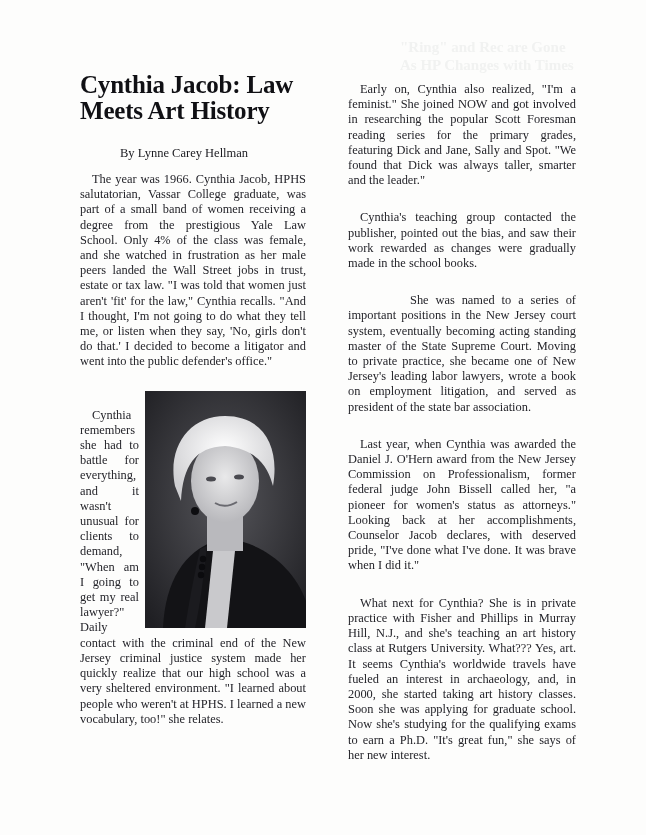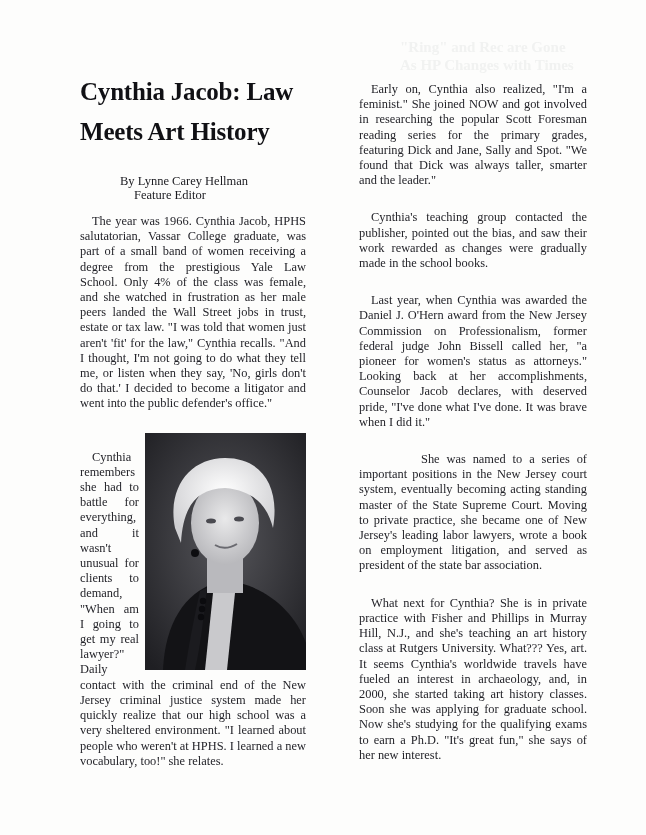--- a/index.html
+++ b/index.html
@@ -22,29 +22,29 @@
     color: #f1f2f1;
     pointer-events: none;
   }
   .col-left {
     position: absolute;
     left: 80px; top: 72px;
     width: 226px;
   }
   .col-right {
     position: absolute;
-    left: 359px; top: 82px;
+    left: 348px; top: 82px;
     width: 228px;
   }
   .headline {
     margin: 0;
     font-family: "Liberation Serif", serif;
     font-weight: bold;
     font-size: 25px;
-    line-height: 40px;
+    line-height: 26px;
     color: #101014;
     letter-spacing: -0.2px;
   }
   .byline {
     margin: 22px 0 0 0;
     padding-left: 40px;
     font-weight: normal;
     font-size: 12.5px;
     line-height: 14px;
     color: #1a1a1f;
@@ -81,21 +81,20 @@
 
 <div class="ghost">
   <div>"Ring" and Rec are Gone</div>
   <div>As HP Changes with Times</div>
 </div>
 
 <div class="col-left">
   <h1 class="headline">Cynthia Jacob:  Law Meets Art History</h1>
   <div class="byline">
     <span>By Lynne Carey Hellman</span>
-    <span class="role">Feature Editor</span>
   </div>
 
   <p class="body p1">The year was 1966.  Cynthia Jacob, HPHS salutatorian, Vassar College graduate, was part of a small band of women receiving a degree from the prestigious Yale Law School.  Only 4% of the class was female, and she watched in frustration as her male peers landed the Wall Street jobs in trust, estate or tax law.  "I was told that women just aren't 'fit' for the law," Cynthia recalls. "And I thought,  I'm not going to do what they tell me, or listen when they say, 'No, girls don't do that.'  I decided to become a litigator and went into the public defender's office."</p>
 
   <div class="wrap-block">
     <div class="photo">
       <svg viewBox="0 0 161 237" preserveAspectRatio="none">
         <defs>
           <radialGradient id="bg" cx="50%" cy="45%" r="70%">
             <stop offset="0%" stop-color="#55555a"></stop>
@@ -126,16 +125,16 @@
         <circle cx="56" cy="184" r="3.2" fill="#0b0b0e"></circle>
       </svg>
     </div>
     <p class="body">Cynthia remembers she had to battle for everything, and it wasn't unusual for clients to demand, "When am I going to get my real lawyer?" Daily contact with the criminal end of the New Jersey criminal justice system made her quickly realize that our high school was a very sheltered environment.  "I learned about people who weren't at HPHS.  I learned a new vocabulary, too!" she relates.</p>
   </div>
 </div>
 
 <div class="col-right">
   <p class="body">Early on, Cynthia also realized, "I'm a feminist."  She joined NOW and got involved in researching the popular Scott Foresman reading series for the primary grades, featuring Dick and Jane, Sally and Spot.  "We found that Dick was always taller, smarter and the leader."</p>
   <p class="body gap-right-lg">Cynthia's teaching group contacted the publisher, pointed out the bias, and saw their work rewarded as changes were gradually made in the school books.</p>
+  <p class="body gap-right-lg indent-deep">She was named to a series of important positions in the New Jersey court system, eventually becoming acting standing master of the State Supreme Court.  Moving to private practice, she became one of New Jersey's leading labor lawyers, wrote a book on employment litigation, and served as president of the state bar association.</p>
   <p class="body gap-right-lg">Last year, when Cynthia was awarded the Daniel J. O'Hern award from the New Jersey Commission on Professionalism, former federal judge John Bissell called her, "a pioneer for women's status as attorneys." Looking back at her accomplishments, Counselor Jacob declares, with deserved pride, "I've done what I've done.  It was brave when I did it."</p>
-  <p class="body gap-right-lg indent-deep">She was named to a series of important positions in the New Jersey court system, eventually becoming acting standing master of the State Supreme Court.  Moving to private practice, she became one of New Jersey's leading labor lawyers, wrote a book on employment litigation, and served as president of the state bar association.</p>
   <p class="body gap-right-lg">What next for Cynthia?  She is in private practice with Fisher and Phillips in Murray Hill, N.J.,  and she's teaching an art history class at Rutgers University.  What???  Yes, art.  It seems Cynthia's worldwide travels have fueled an interest in archaeology, and, in 2000, she started taking art history classes.  Soon she was applying for graduate school.   Now she's studying for the qualifying exams to earn a Ph.D.  "It's great fun," she says of her new interest.</p>
 </div>
 
 </body></html>

